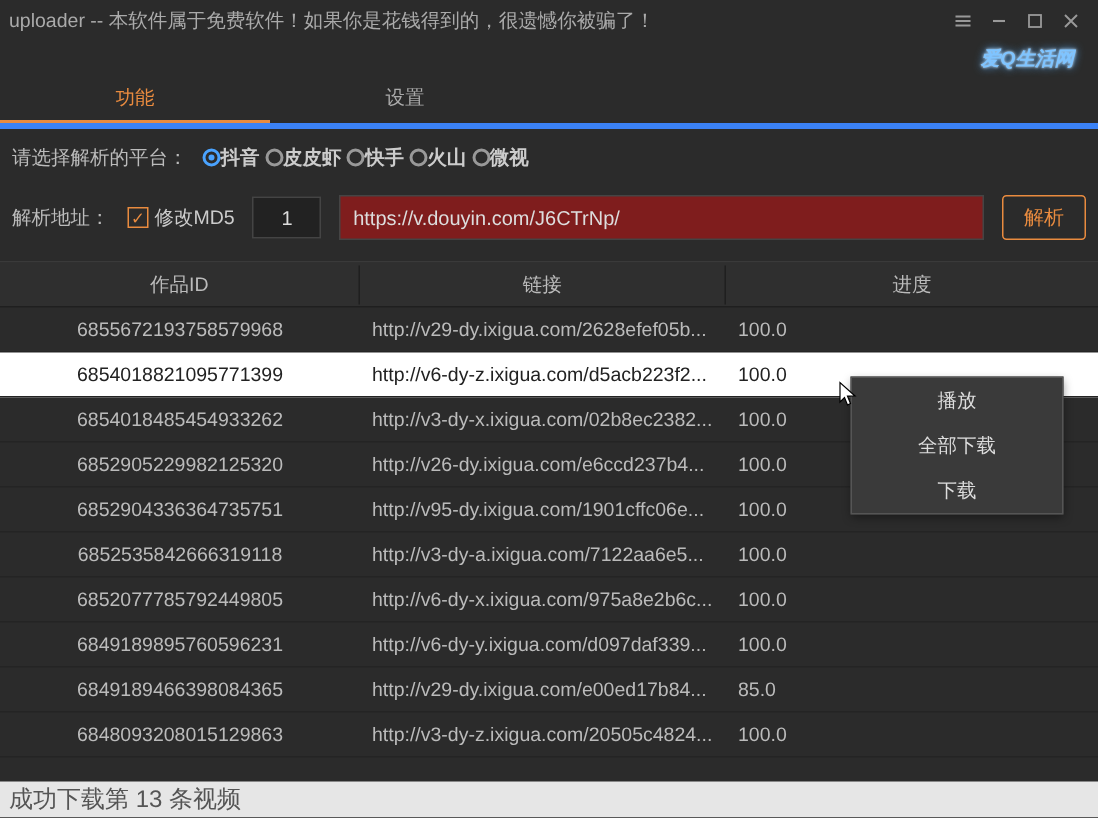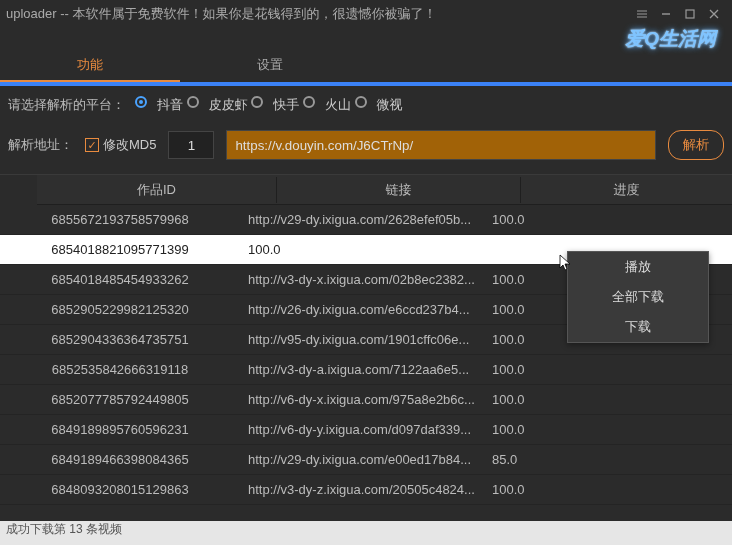--- a/index.html
+++ b/index.html
@@ -4,60 +4,60 @@
 <style>
 * { margin: 0; padding: 0; box-sizing: border-box; font-family: "Microsoft YaHei", Arial, sans-serif; }
 body { width: 732px; height: 545px; background: #2b2b2b; color: #ccc; font-size: 13px; overflow: hidden; position: relative; }
 
 .titlebar { height: 28px; display: flex; align-items: center; padding: 0 6px; background: #2b2b2b; color: #aaa; font-size: 13px; }
 .titlebar .title { flex: 1; white-space: nowrap; overflow: hidden; }
 .titlebar .winbtn { width: 24px; height: 18px; display: inline-flex; align-items: center; justify-content: center; color: #999; cursor: pointer; }
 .titlebar .winbtn svg { width: 12px; height: 12px; }
 
 .brand { height: 22px; display: flex; justify-content: flex-end; align-items: center; padding-right: 16px; }
-.brand-text { font-size: 19px; font-style: italic; font-weight: bold; color: #7fc4ff; text-shadow: 0 0 6px #5ab0ff, 0 0 2px #fff; }
+.brand-text { font-size: 13px; font-style: italic; font-weight: bold; color: #7fc4ff; text-shadow: 0 0 6px #5ab0ff, 0 0 2px #fff; }
 
 .tabs { display: flex; border-bottom: 4px solid #3b82f6; }
 .tab { width: 180px; text-align: center; padding: 6px 0; color: #aaa; cursor: pointer; }
 .tab.active { color: #e98b3f; border-bottom: 2px solid #e98b3f; }
 
 .filterbar { display: flex; align-items: center; gap: 10px; padding: 10px 8px; }
 .filterbar .lbl { color: #bbb; }
-.radio { display: inline-flex; gap: 10px; cursor: pointer; }
+.radio { display: inline-flex; align-items: center; gap: 0; cursor: pointer; font-weight: bold; }
 .radio .dot { width: 12px; height: 12px; border: 2px solid #999; border-radius: 50%; display: inline-block; position: relative; }
 .radio.on .dot { border-color: #4aa3ff; }
 .radio.on .dot::after { content: ""; position: absolute; inset: 2px; background: #4aa3ff; border-radius: 50%; }
 
 .addrbar { display: flex; align-items: center; gap: 12px; padding: 6px 8px 14px; }
 .addrbar .lbl { color: #bbb; }
 .chk { display: inline-flex; align-items: center; gap: 4px; cursor: pointer; }
 .chk .box { width: 14px; height: 14px; border: 1px solid #e98b3f; display: inline-flex; align-items: center; justify-content: center; color: #e98b3f; font-size: 11px; }
 .pages-input { width: 46px; height: 28px; background: #222; border: 1px solid #444; color: #ddd; text-align: center; }
-.url-input { flex: 1; height: 30px; background: #a16207; border: 1px solid #444; color: #ddd; padding: 0 8px; }
-.parse-btn { width: 56px; height: 30px; border: 1px solid #e98b3f; color: #e98b3f; background: transparent; border-radius: 13px; cursor: pointer; }
+.url-input { flex: 1; height: 30px; background: #7f1d1d; border: 1px solid #444; color: #ddd; padding: 0 8px; }
+.parse-btn { width: 56px; height: 30px; border: 1px solid #e98b3f; color: #e98b3f; background: transparent; border-radius: 3px; cursor: pointer; }
 
 .table { border-top: 1px solid #3a3a3a; }
 .thead, .trow { display: grid; grid-template-columns: 240px 244px 1fr; align-items: center; height: 30px; }
-.thead { background: #2f2f2f; color: #bbb; border-bottom: 1px solid #1f1f1f; margin-left: 37px; }
+.thead { background: #2f2f2f; color: #bbb; border-bottom: 1px solid #1f1f1f; }
 .thead > div { text-align: center; border-right: 1px solid #1f1f1f; padding: 4px 0; }
 .thead > div:last-child { border-right: none; }
 .tbody { }
 .trow { border-bottom: 1px solid #242424; color: #bbb; }
 .trow > div { padding: 0 8px; white-space: nowrap; overflow: hidden; text-overflow: ellipsis; }
 .trow .c-id { text-align: center; }
 .trow .c-prog { }
 .trow.sel { background: #ffffff; color: #222; }
 
 .context-menu { position: absolute; left: 567px; top: 251px; width: 142px; background: #3a3a3a; border: 1px solid #555; box-shadow: 0 2px 6px rgba(0,0,0,.4); z-index: 10; }
 .context-menu .mi { padding: 6px 0; text-align: center; color: #ddd; cursor: pointer; }
 
 .cursor { position: absolute; left: 559px; top: 254px; z-index: 11; pointer-events: none; }
 .cursor svg { width: 14px; height: 18px; }
 
-.statusbar { position: absolute; left: 0; right: 0; bottom: 0; height: 24px; display: flex; align-items: flex-start; padding: 0 6px; background: #e6e6e6; color: #555; font-size: 12px; }
+.statusbar { position: absolute; left: 0; right: 0; bottom: 0; height: 24px; display: flex; align-items: center; padding: 0 6px; background: #e6e6e6; color: #555; font-size: 16px; }
 </style>
 </head>
 <body>
 
 <div class="titlebar">
   <div class="title">uploader -- 本软件属于免费软件！如果你是花钱得到的，很遗憾你被骗了！</div>
   <div class="winbtn">
       <svg viewBox="0 0 12 12">
         <path d="M1 3h10M1 6h10M1 9h10" stroke="#999" stroke-width="1.2"></path>
       </svg>
@@ -126,20 +126,21 @@
     <div>进度</div>
   </div>
   <div class="tbody" id="tbody">
       <div class="trow">
         <div class="c-id">6855672193758579968</div>
         <div class="c-link">http://v29-dy.ixigua.com/2628efef05b...</div>
         <div class="c-prog">100.0</div>
       </div>
       <div class="trow sel">
         <div class="c-id">6854018821095771399</div>
+        <div class="c-link">http://v6-dy-z.ixigua.com/d5acb223f2...</div>
         <div class="c-prog">100.0</div>
       </div>
       <div class="trow">
         <div class="c-id">6854018485454933262</div>
         <div class="c-link">http://v3-dy-x.ixigua.com/02b8ec2382...</div>
         <div class="c-prog">100.0</div>
       </div>
       <div class="trow">
         <div class="c-id">6852905229982125320</div>
         <div class="c-link">http://v26-dy.ixigua.com/e6ccd237b4...</div>

